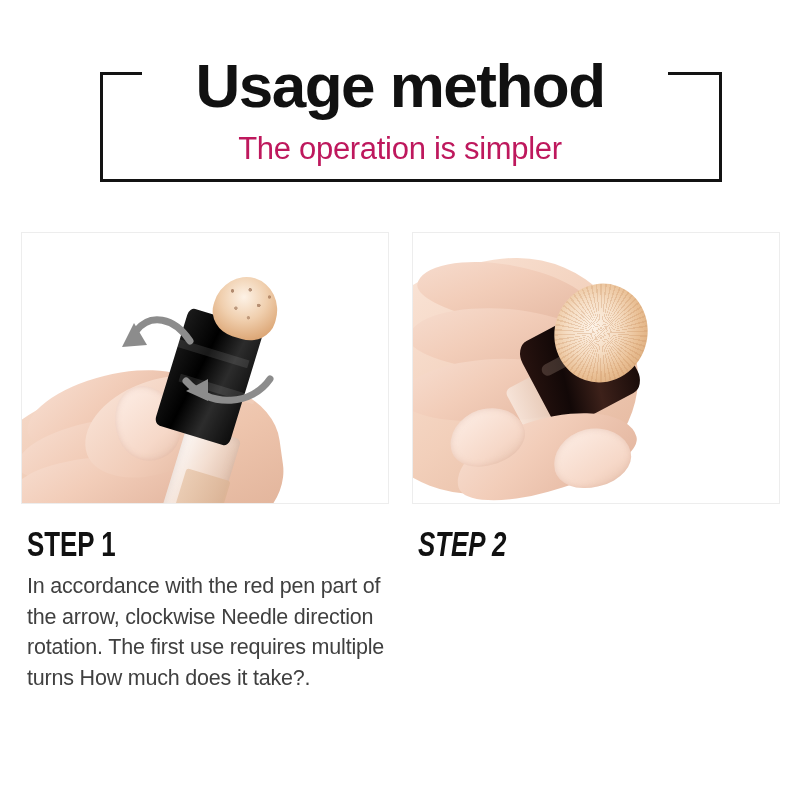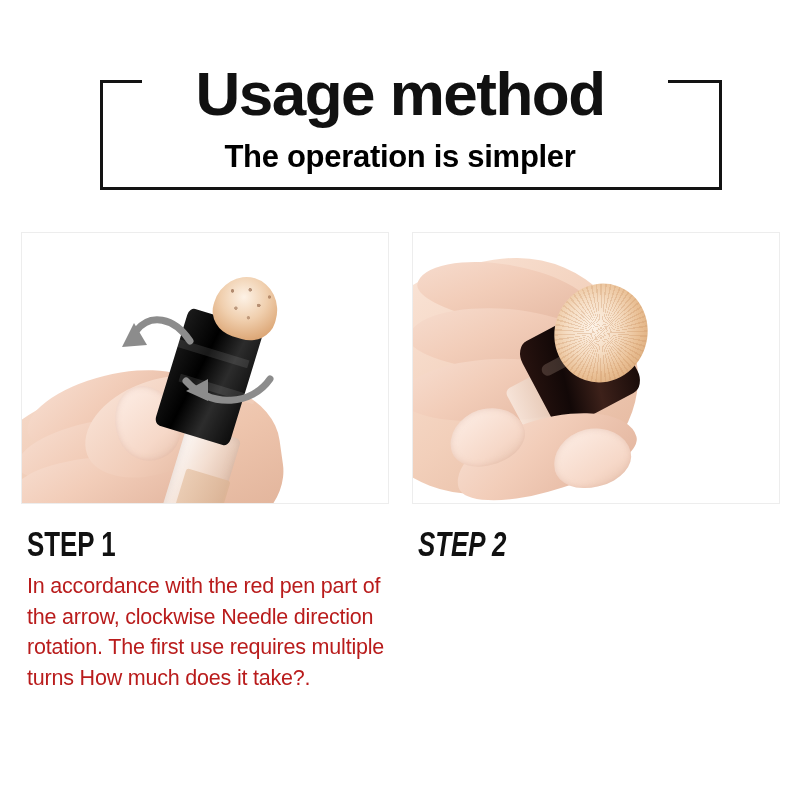--- a/index.html
+++ b/index.html
@@ -12,21 +12,21 @@
     height: 800px;
     position: relative;
     font-family: "Liberation Sans", sans-serif;
     overflow: hidden;
   }
 
   
   #header {
     position: absolute;
     left: 0;
-    top: 8px;
+    top: 0;
     width: 728px;
     height: 210px;
   }
   .frame-line {
     position: absolute;
     background: #131313;
   }
   #frame-top-left   { left: 100px; top: 72px;  width: 42px;  height: 3px; }
   #frame-top-right  { left: 668px; top: 72px;  width: 54px;  height: 3px; }
   #frame-left       { left: 100px; top: 72px;  width: 3px;   height: 110px; }
@@ -47,22 +47,22 @@
     font-family: "Liberation Sans", sans-serif;
     white-space: nowrap;
   }
   #title-sub {
     position: absolute;
     left: 0;
     top: 133px;
     width: 800px;
     text-align: center;
     font-size: 31px;
-    font-weight: 700;
-    color: #000000;
+    font-weight: 400;
+    color: #be185d;
     line-height: 1;
     letter-spacing: -0.3px;
     white-space: nowrap;
   }
 
   
   #steps {
     position: absolute;
     left: 0;
     top: 0;
@@ -270,21 +270,21 @@
     letter-spacing: 0px;
     line-height: 1;
     transform: scaleX(0.74);
     transform-origin: left center;
     white-space: nowrap;
   }
   .step-body {
     margin: 10px 0 0 6px;
     font-size: 21.5px;
     line-height: 1.42;
-    color: #b91c1c;
+    color: #404040;
     letter-spacing: -0.2px;
     width: 362px;
   }
 </style>
 </head>
 <body>
 
 <div id="header">
   <div class="frame-line" id="frame-top-left"></div>
   <div class="frame-line" id="frame-top-right"></div>

